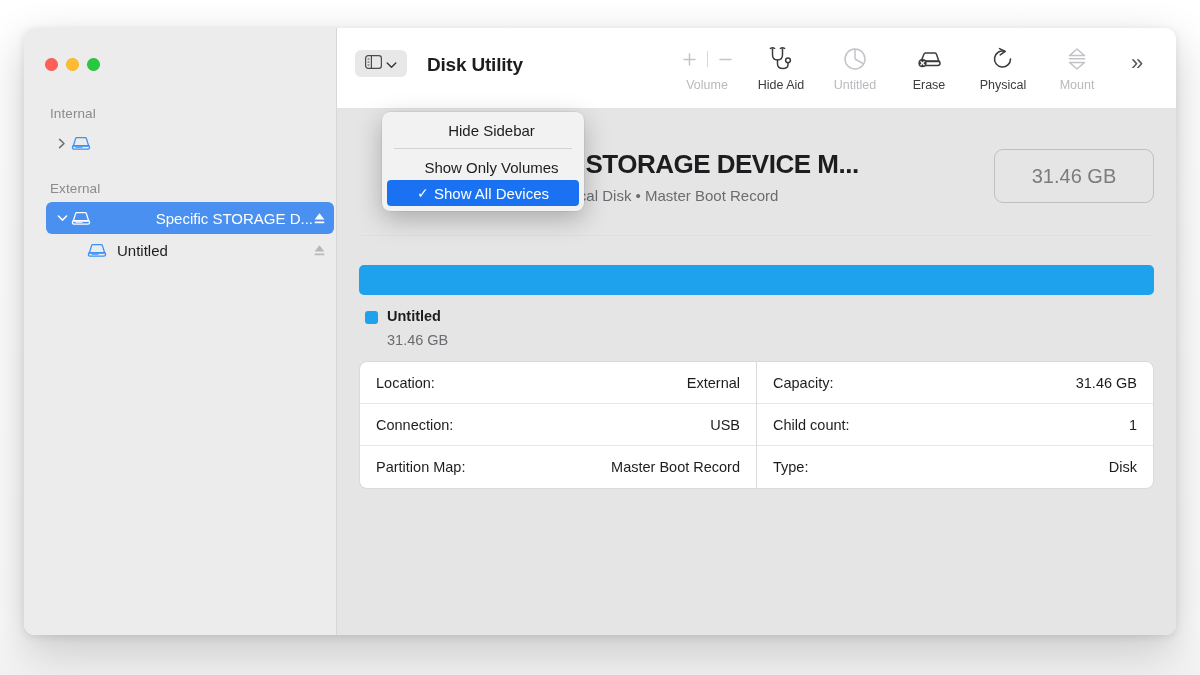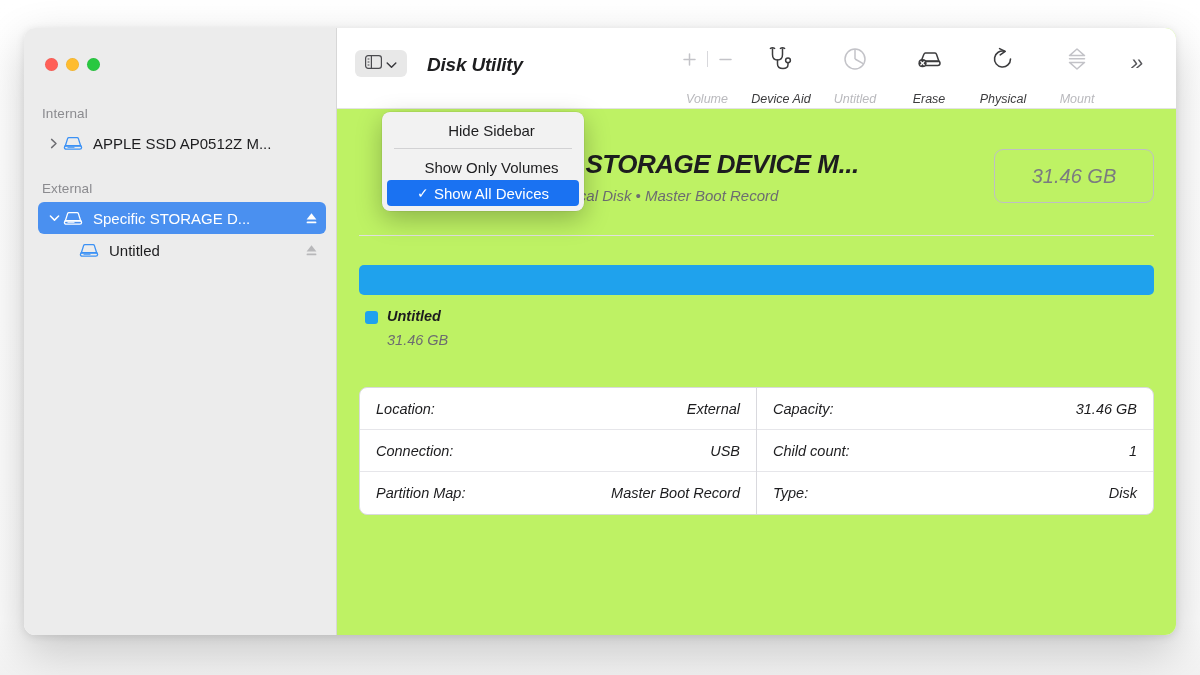--- a/index.html
+++ b/index.html
@@ -35,21 +35,21 @@
   }
   #traffic {
     position: absolute; left: 21px; top: 30px;
     display: flex; gap: 8px; align-items: center;
   }
   .tl { width: 13px; height: 13px; border-radius: 50%; display:block; }
   .tl.red    { background: #ff5f57; box-shadow: inset 0 0 0 0.5px rgba(0,0,0,.08); }
   .tl.yellow { background: #febc2e; box-shadow: inset 0 0 0 0.5px rgba(0,0,0,.08); }
   .tl.green  { background: #28c840; box-shadow: inset 0 0 0 0.5px rgba(0,0,0,.08); }
 
-  #sidebar-list { position: absolute; left: 0; top: 78px; width: 100%; }
+  #sidebar-list { position: absolute; left: 8px; top: 78px; width: 100%; }
   .section-label {
     font-size: 13.5px; color: #8b8b8f; font-weight: 400;
     padding: 0 0 0 18px; margin-bottom: 6px; letter-spacing: .1px;
   }
   .sb-row {
     height: 32px; display: flex; align-items: center;
     margin: 0 10px 0 14px; border-radius: 6px;
     padding-left: 8px; padding-right: 8px; position: relative;
   }
   .sb-row.selected { background: #4a90f0; }
@@ -57,28 +57,28 @@
     width: 16px; flex: none; font-size: 12px; color: #6e6e73;
     display: flex; align-items: center; justify-content: center;
   }
   .sb-row.selected .twisty { color: #ffffff; }
   .sb-row .twisty svg { display: block; }
   .sb-icon { width: 22px; height: 18px; flex: none; margin-right: 9px; display:block; }
   .sb-label {
     font-size: 15px; color: #1d1d1f; white-space: nowrap;
     overflow: hidden; text-overflow: ellipsis; flex: 1;
   }
-  .sb-row.selected .sb-label { color: #ffffff; }
+  .sb-row.selected .sb-label { color: #ffffff; text-align: right; }
   .eject { width: 13px; height: 15px; flex: none; opacity: .55; }
   .sb-row.selected .eject { opacity: 1; }
   .sb-row.child { padding-left: 40px; }
   .sb-gap { height: 22px; }
 
   
-  #pane { flex: 1; height: 100%; background: #bef264; position: relative; font-style: italic; }
+  #pane { flex: 1; height: 100%; background: #e5e5e5; position: relative; }
 
   
   #toolbar {
     height: 81px; border-bottom: 1px solid #e3e3e3;
     display: flex; align-items: center; position: relative;
     background: #ffffff;
   }
   #sb-toggle {
     position: absolute; left: 18px; top: 22px;
     width: 52px; height: 27px; border-radius: 6px;
@@ -91,21 +91,21 @@
   }
   #tb-items {
     position: absolute; right: 16px; top: 12px;
     display: flex; align-items: flex-start; gap: 0;
   }
   .tb-item {
     width: 74px; display: flex; flex-direction: column;
     align-items: center; gap: 5px; padding-top: 5px;
   }
   .tb-ico { height: 28px; display: flex; align-items: center; justify-content: center; }
-  .tb-lab { font-size: 12.5px; color: #3c3c3e; margin-top: 14px; }
+  .tb-lab { font-size: 12.5px; color: #3c3c3e; }
   .tb-item.disabled .tb-lab { color: #b9b9bd; }
   .tb-chevrons { width: 46px; display:flex; align-items:center; justify-content:center; padding-top: 12px; }
 
   
   .vol-group { display: flex; align-items: center; gap: 10px; height: 28px; }
   .vol-sep { width: 1px; height: 16px; background: #d8d8dc; }
 
   
   #body { position: absolute; left: 0; right: 0; top: 81px; bottom: 0; padding: 0 22px; }
   #hero { display: flex; align-items: center; padding: 22px 0 0 0; height: 112px; position: relative; }
@@ -128,21 +128,21 @@
     height: 30px; border-radius: 5px; background: #1fa2ed; width: 100%;
     display: flex; overflow: hidden;
   }
   #legend { display: flex; align-items: flex-start; gap: 9px; margin-top: 13px; padding-left: 6px; }
   #legend-swatch { width: 13px; height: 13px; border-radius: 3px; background: #1fa2ed; margin-top: 3px; flex: none; }
   #legend-name { font-size: 14.5px; font-weight: bold; color: #1d1d1f; }
   #legend-size { font-size: 14.5px; color: #6c6c70; margin-top: 8px; }
 
   
   #info {
-    margin-top: 39px; border: 1px solid #d9d9de; border-radius: 8px;
+    margin-top: 13px; border: 1px solid #d9d9de; border-radius: 8px;
     display: flex; background: #ffffff; overflow: hidden;
   }
   .info-col { flex: 1; min-width: 0; }
   .info-col.left { border-right: 1px solid #d9d9de; }
   .info-row {
     display: flex; align-items: center; justify-content: space-between;
     height: 42px; padding: 0 16px; border-bottom: 1px solid #e6e6ea;
     font-size: 14.5px;
   }
   .info-row:last-child { border-bottom: none; }
@@ -184,21 +184,20 @@
             <span class="twisty">
               <svg width="8" height="11" viewBox="0 0 8 11">
                 <polyline points="1.6,1.4 6,5.5 1.6,9.6" fill="none" stroke="currentColor" stroke-width="1.5" stroke-linecap="round" stroke-linejoin="round"></polyline>
               </svg>
             </span>
             <span class="sb-icon"><svg width="22" height="18" viewBox="0 0 22 18">
                 <path d="M3.2 12.2 L5.6 4.6 Q5.9 3.6 6.9 3.6 L15.1 3.6 Q16.1 3.6 16.4 4.6 L18.8 12.2 Z" fill="none" stroke="#3b91f5" stroke-width="1.3" stroke-linejoin="round"></path>
                 <rect x="2.4" y="11.6" width="17.2" height="3.6" rx="1.8" fill="none" stroke="#3b91f5" stroke-width="1.3"></rect>
                 <line x1="6.0" y1="13.4" x2="12.0" y2="13.4" stroke="#3b91f5" stroke-width="1.1" stroke-linecap="round" opacity="0.75"></line>
               </svg></span>
-            <span class="sb-label">APPLE SSD AP0512Z M...</span>
           </div>
           <div class="sb-gap"></div>
           <div class="section-label">External</div>
           <div class="sb-row selected">
             <span class="twisty">
               <svg width="11" height="8" viewBox="0 0 11 8">
                 <polyline points="1.4,2 5.5,6.1 9.6,2" fill="none" stroke="currentColor" stroke-width="1.5" stroke-linecap="round" stroke-linejoin="round"></polyline>
               </svg>
             </span>
             <span class="sb-icon"><svg width="22" height="18" viewBox="0 0 22 18">
@@ -268,21 +267,21 @@
             <div class="tb-item">
               <div class="tb-ico">
                 <svg width="28" height="26" viewBox="0 0 28 26">
                   <path d="M5.5 3 L5.5 8.5 Q5.5 14 10.5 14 Q15.5 14 15.5 8.5 L15.5 3" fill="none" stroke="#3c3c3e" stroke-width="1.5" stroke-linecap="round"></path>
                   <path d="M3.4 2.4 Q5.5 1.2 7.6 2.4" fill="none" stroke="#3c3c3e" stroke-width="1.5" stroke-linecap="round"></path>
                   <path d="M13.4 2.4 Q15.5 1.2 17.6 2.4" fill="none" stroke="#3c3c3e" stroke-width="1.5" stroke-linecap="round"></path>
                   <path d="M10.5 14 L10.5 18 Q10.5 22.5 16 22.5 Q21 22.5 21 18.5 L21 16.5" fill="none" stroke="#3c3c3e" stroke-width="1.5" stroke-linecap="round"></path>
                   <circle cx="21" cy="14.3" r="2.4" fill="none" stroke="#3c3c3e" stroke-width="1.5"></circle>
                 </svg>
               </div>
-              <div class="tb-lab">Device Aid</div>
+              <div class="tb-lab">Hide Aid</div>
             </div>
             <div class="tb-item disabled">
               <div class="tb-ico">
                 <svg width="24" height="24" viewBox="0 0 24 24">
                   <circle cx="12" cy="12" r="10" fill="none" stroke="#c3c3c8" stroke-width="1.5"></circle>
                   <line x1="12" y1="12" x2="12" y2="2" stroke="#c3c3c8" stroke-width="1.5"></line>
                   <line x1="12" y1="12" x2="20.6" y2="16.9" stroke="#c3c3c8" stroke-width="1.5"></line>
                 </svg>
               </div>
               <div class="tb-lab">Untitled</div>

